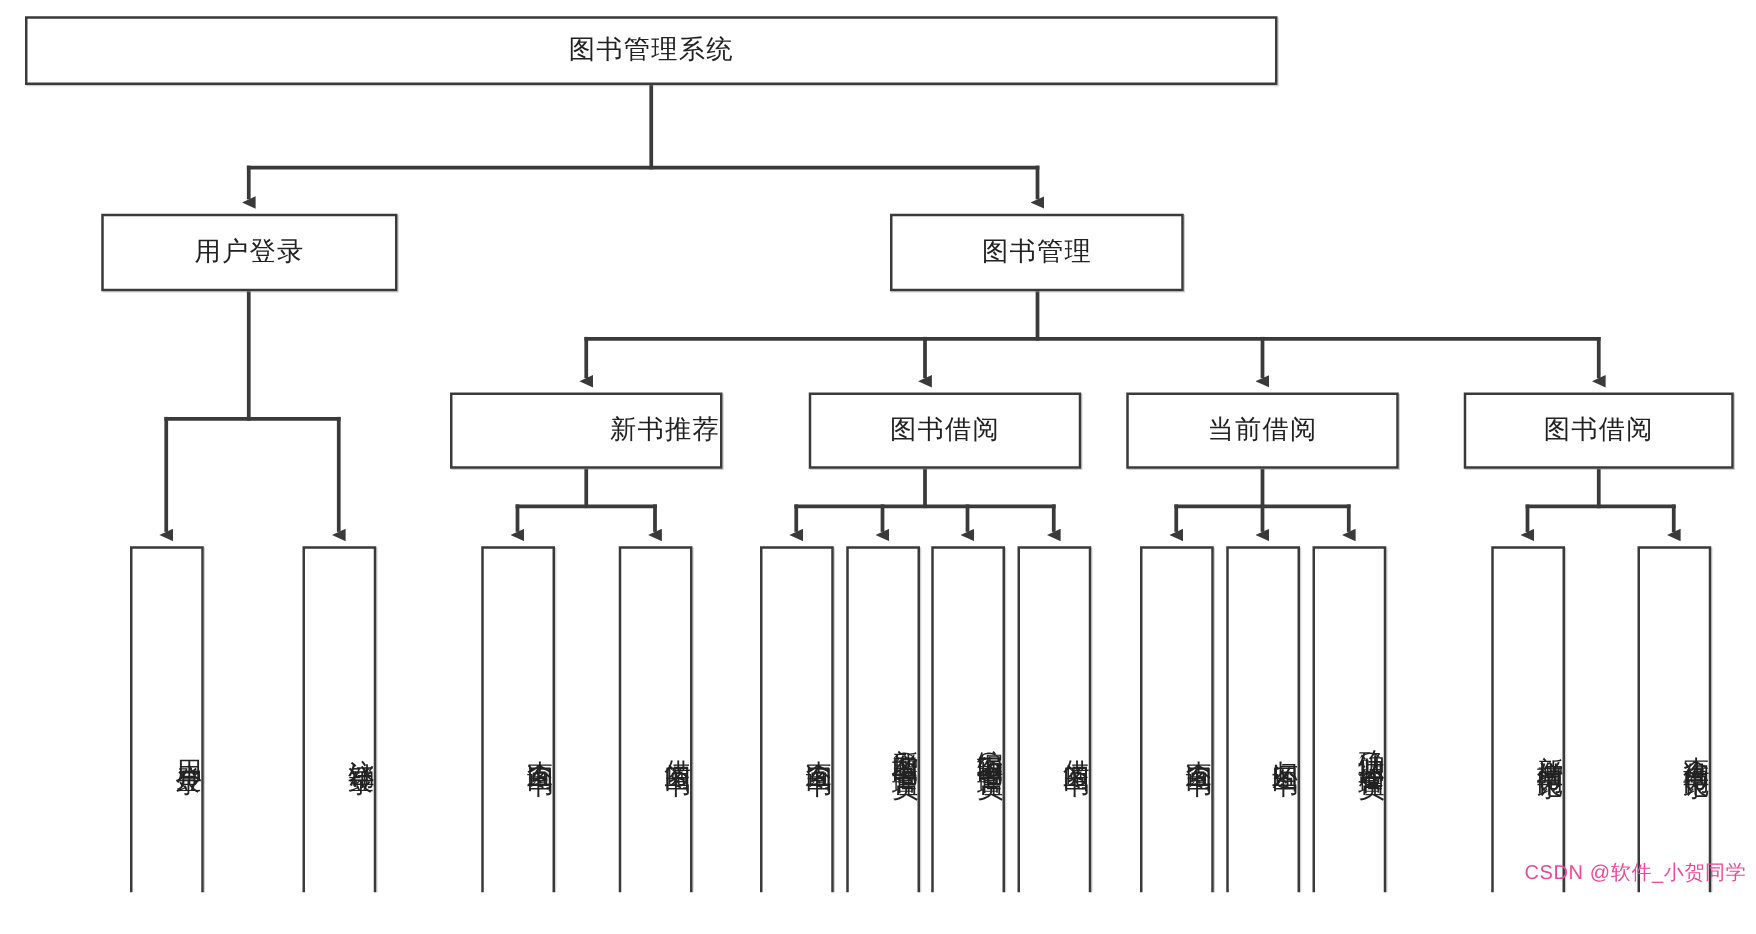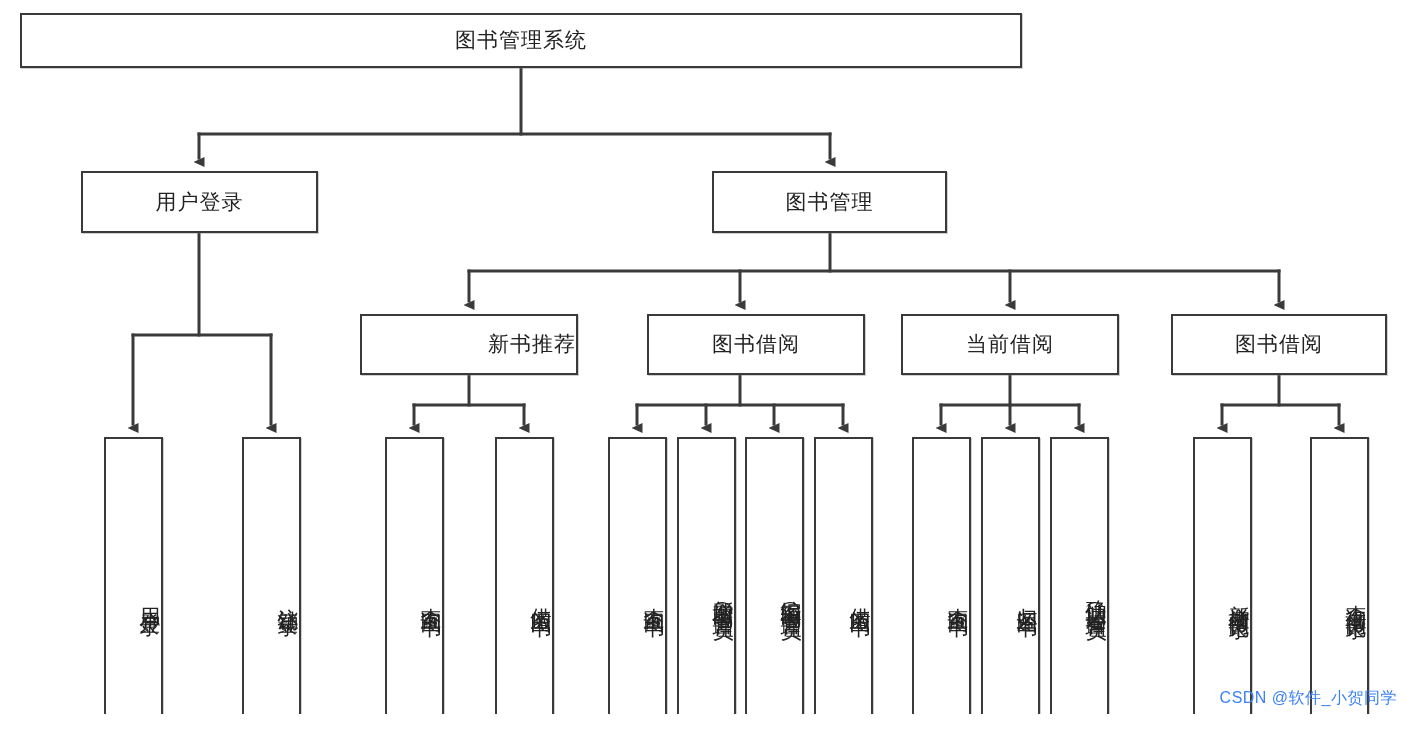--- a/index.html
+++ b/index.html
@@ -54,21 +54,21 @@
   .node.vert .vlabel {
     writing-mode: vertical-rl;
     text-orientation: upright;
     white-space: nowrap;
   }
   .watermark {
     position: absolute;
     right: 8px;
     bottom: 5px;
     font-size: 16px;
-    color: #3b82f6;
+    color: #ec4899;
     letter-spacing: 0.5px;
     white-space: nowrap;
   }
 </style>
 </head>
 <body>
 
 <div id="canvas">
 
   <svg id="wires" viewBox="0 0 1405 747" xmlns="http://www.w3.org/2000/svg">

